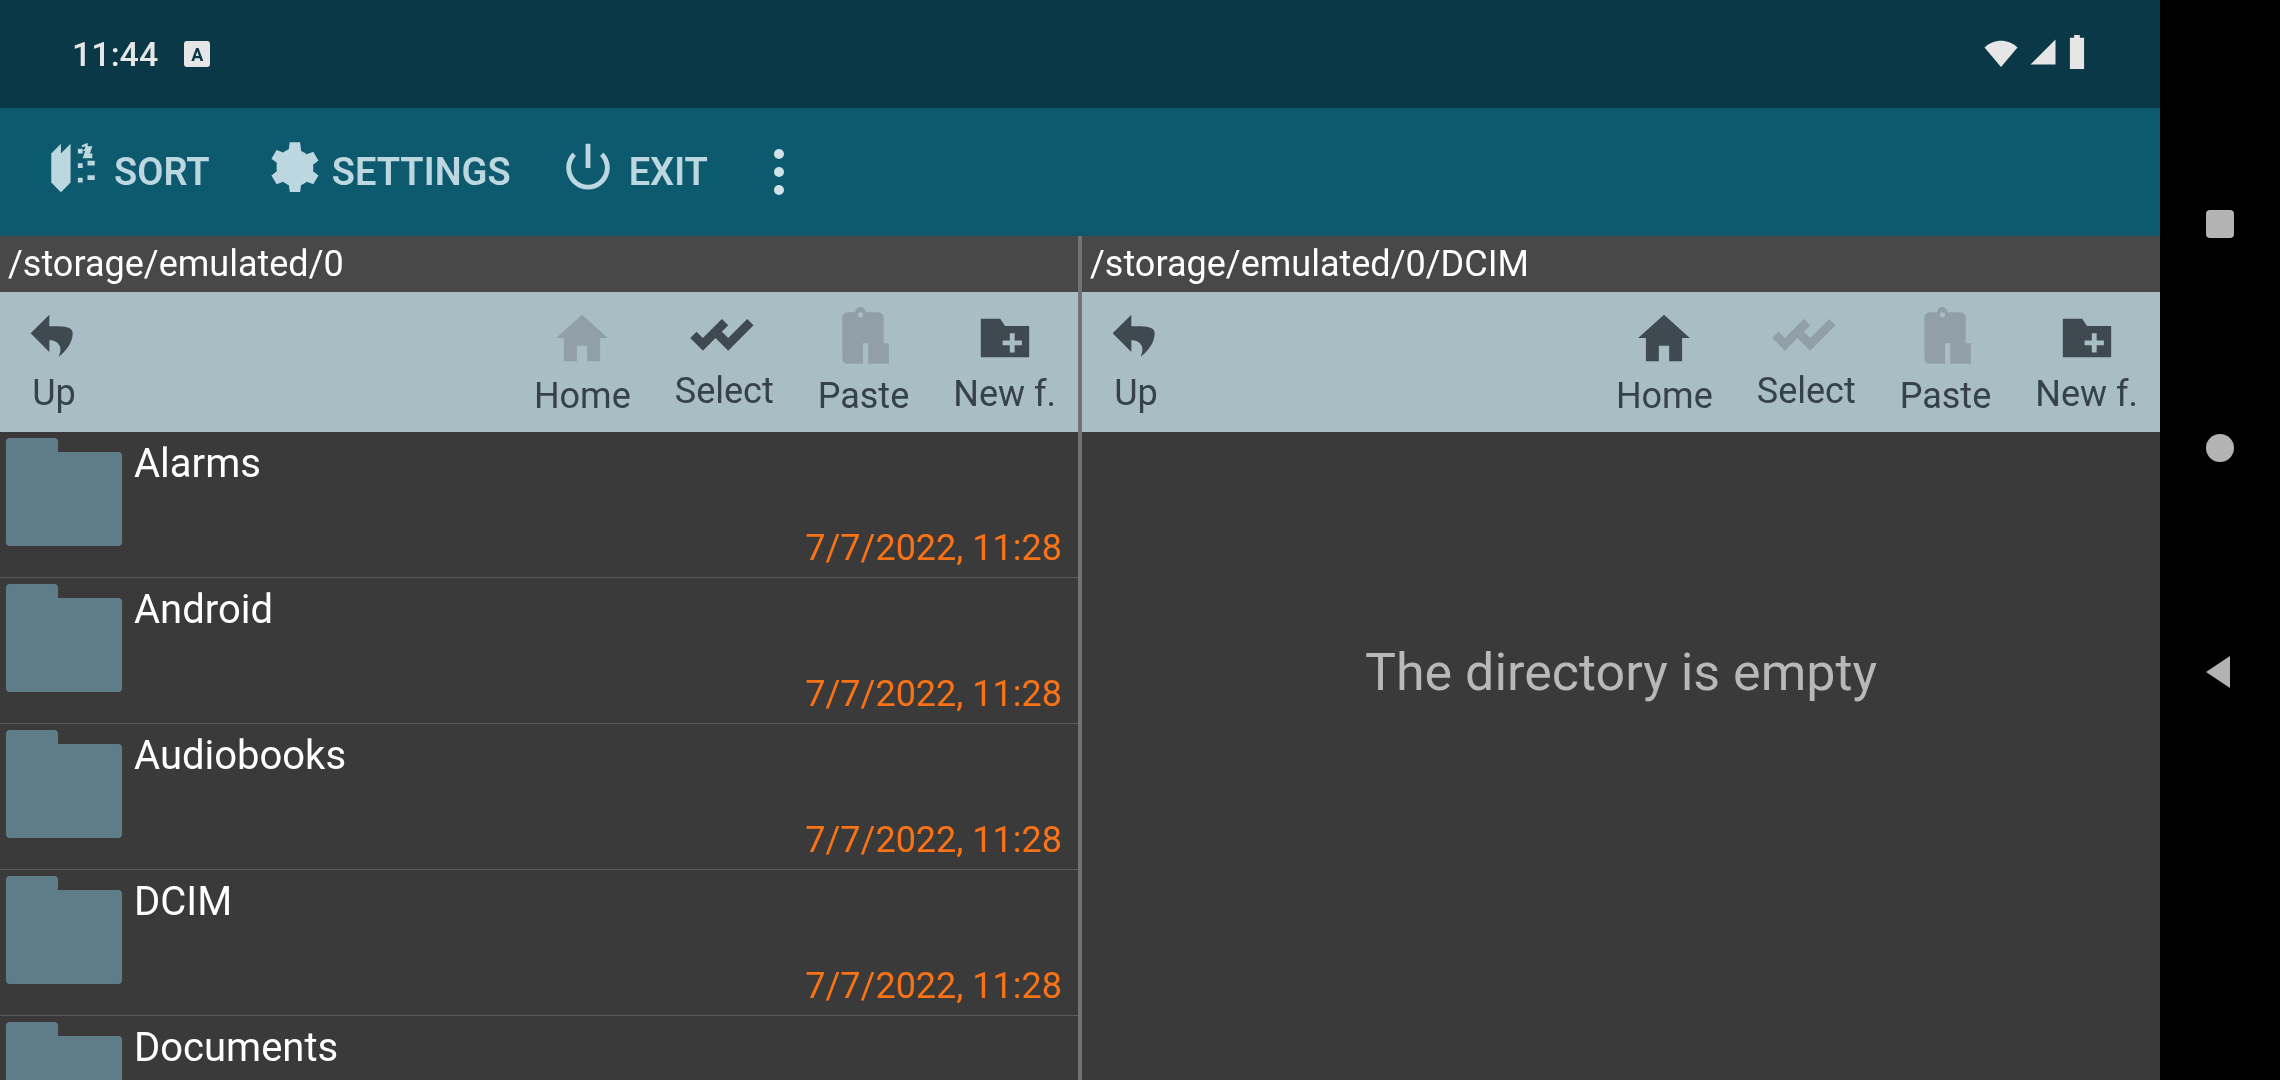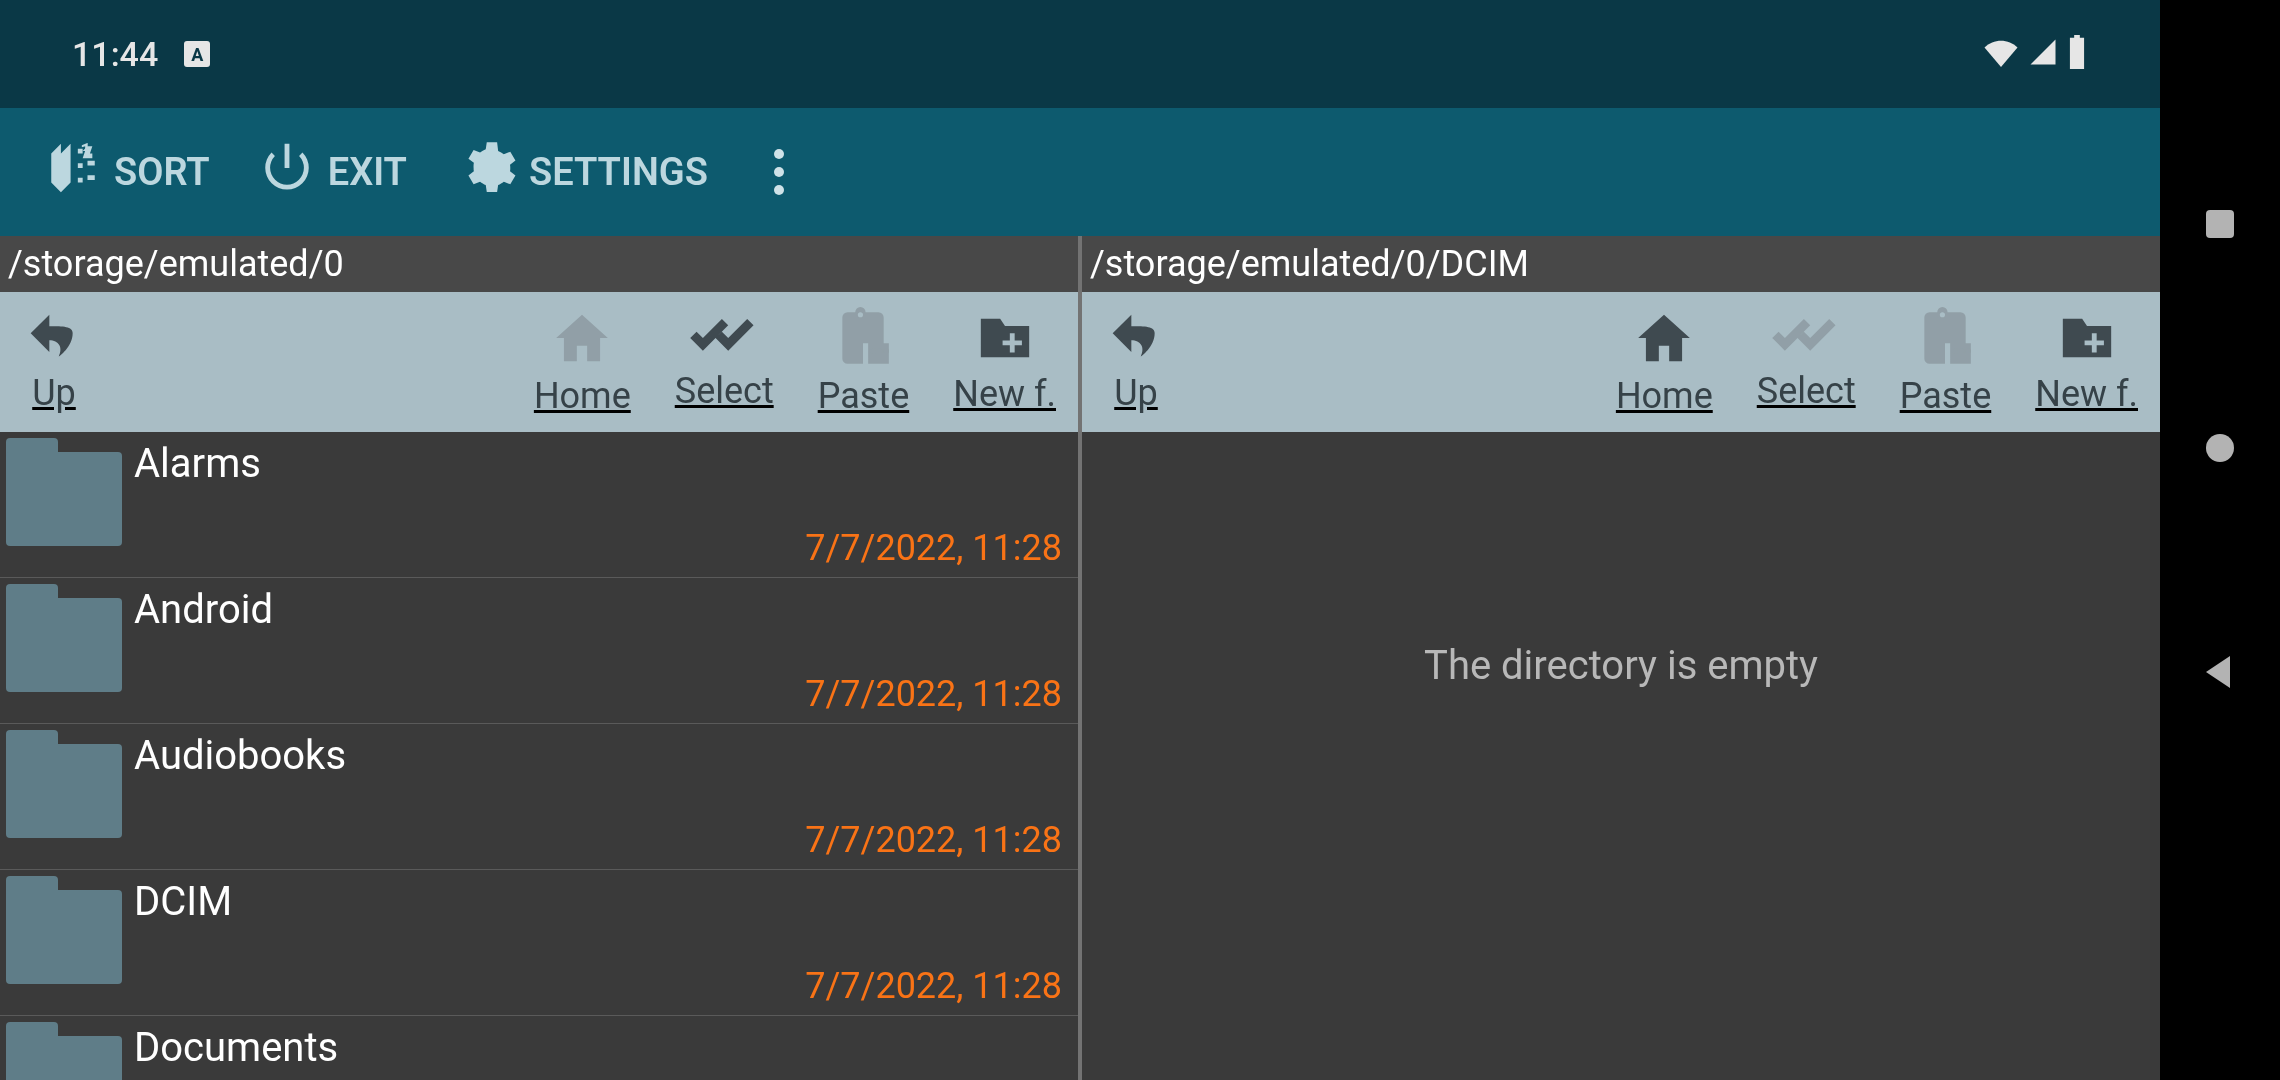--- a/index.html
+++ b/index.html
@@ -113,21 +113,20 @@
     align-items: stretch;
   }
   .paneToolbar .spacer { flex: 1; }
   .ptool {
     display: flex;
     flex-direction: column;
     align-items: center;
     justify-content: center;
     padding: 0 22px;
     cursor: pointer;
-    text-decoration: underline;
   }
   .ptool .plabel { font-size: 36px; color: #364248; margin-top: 2px; }
   .ptool svg { fill: #57646b; }
   .ptool.active svg { fill: #3f4a50; }
   .ptool.dimmed svg { fill: #89969d; opacity: .75; }
 
   .listing {
     flex: 1;
     overflow: hidden;
     background: #3a3a3a;
@@ -173,21 +172,21 @@
     right: 16px;
     bottom: 8px;
     font-size: 36px;
     color: #f97316;
   }
   .file-row { position: relative; }
 
   .empty-msg {
     text-align: center;
     color: #b8b8b8;
-    font-size: 40px;
+    font-size: 52px;
     margin-top: 210px;
   }
 
   .status-badge {
     width: 26px; height: 26px;
     background: #e6e6e6;
     border-radius: 3px;
     color: #0a3846;
     font-size: 18px;
     font-weight: 700;
@@ -229,33 +228,33 @@
         <span>
           <svg width="58" height="58" viewBox="0 0 24 24">
               <path d="M3 18l4 4V2L3 6M11 2l-4 4v16l4-4M14 4h2v2h-2zM14 10h2v2h-2zM14 16h2v2h-2zM18 3h2l-1 3h1v2h-4l1-3h-1zM18 9h3v2h-3zM18 15h3v2h-3z" fill="#bcd7df"></path>
               <text x="15" y="8" font-size="8" fill="#bcd7df">1</text>
             </svg>
         </span>
         <span>SORT</span>
       </div>
       <div class="appbar-action">
         <span>
+          <svg width="62" height="62" viewBox="0 0 24 24">
+              <path d="M12 8a4 4 0 100 8 4 4 0 000-8zm9.4 4a7.5 7.5 0 00-.1-1.3l2.1-1.6-2-3.4-2.5 1a7.6 7.6 0 00-2.2-1.3L16.3 2h-4l-.4 2.7a7.6 7.6 0 00-2.2 1.3l-2.5-1-2 3.4 2.1 1.6A7.5 7.5 0 007.2 12c0 .4 0 .9.1 1.3l-2.1 1.6 2 3.4 2.5-1c.7.5 1.4 1 2.2 1.3l.4 2.7h4l.4-2.7c.8-.3 1.5-.8 2.2-1.3l2.5 1 2-3.4-2.1-1.6c.1-.4.1-.9.1-1.3z"></path>
+            </svg>
+        </span>
+        <span>SETTINGS</span>
+      </div>
+      <div class="appbar-action">
+        <span>
           <svg width="58" height="58" viewBox="0 0 24 24">
               <path d="M11 2h2v10h-2zM5.6 5.6l1.4 1.4A7 7 0 1017 7l1.4-1.4A9 9 0 115.6 5.6z"></path>
             </svg>
         </span>
         <span>EXIT</span>
-      </div>
-      <div class="appbar-action">
-        <span>
-          <svg width="62" height="62" viewBox="0 0 24 24">
-              <path d="M12 8a4 4 0 100 8 4 4 0 000-8zm9.4 4a7.5 7.5 0 00-.1-1.3l2.1-1.6-2-3.4-2.5 1a7.6 7.6 0 00-2.2-1.3L16.3 2h-4l-.4 2.7a7.6 7.6 0 00-2.2 1.3l-2.5-1-2 3.4 2.1 1.6A7.5 7.5 0 007.2 12c0 .4 0 .9.1 1.3l-2.1 1.6 2 3.4 2.5-1c.7.5 1.4 1 2.2 1.3l.4 2.7h4l.4-2.7c.8-.3 1.5-.8 2.2-1.3l2.5 1 2-3.4-2.1-1.6c.1-.4.1-.9.1-1.3z"></path>
-            </svg>
-        </span>
-        <span>SETTINGS</span>
       </div>
       <div class="overflow-dots">
         <span></span>
           <span></span>
           <span></span>
       </div>
     </div>
   </div>
 
   <div class="panes">

